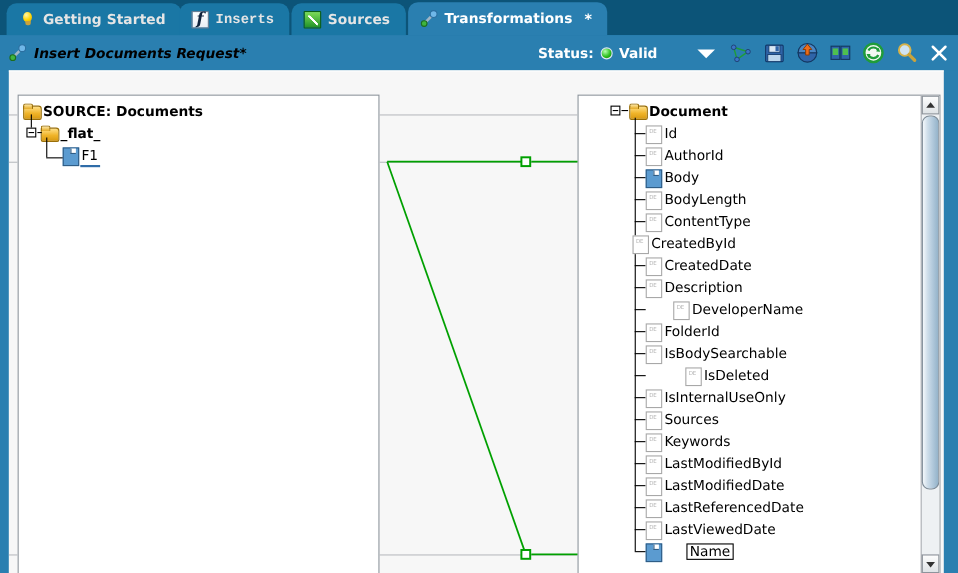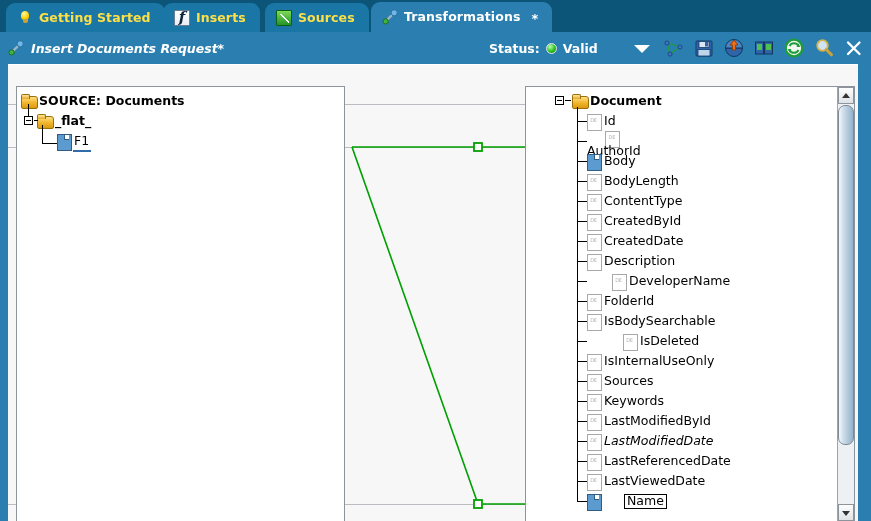--- a/index.html
+++ b/index.html
@@ -29,21 +29,21 @@
   .tab {
     position: absolute;
     top: 3px;
     height: 29px;
     display: flex;
     align-items: center;
     gap: 6px;
     padding: 0 14px 0 11px;
     border-radius: 9px 9px 0 0;
     background: #1a77a5;
-    color: #fde047;
+    color: #e5e5e5;
     font-size: 12.5px;
     font-weight: bold;
     letter-spacing: .1px;
     white-space: nowrap;
     cursor: pointer;
   }
   .tab.active {
     background: #2a7fb0;
     color: #ffffff;
     top: 2px;
@@ -102,21 +102,21 @@
   
   .titlebar {
     position: absolute;
     left: 0; top: 32px;
     width: 871px; height: 32px;
     background: #2a7fb0;
     display: flex;
     align-items: center;
   }
   .doc-title {
-    color: #ffffff;
+    color: #000000;
     font-size: 12.5px;
     font-weight: bold;
     font-style: italic;
     margin-left: 7px;
     white-space: nowrap;
   }
   .status-wrap {
     position: absolute;
     left: 489px; top: 0;
     height: 32px;
@@ -313,21 +313,21 @@
 
 <div id="app">
 
   <div class="tabbar">
 
     <div class="tab" id="tab0" style="left:6px;">
       <span class="ico ico-bulb"></span>
       <span class="tlabel">Getting Started</span>
     </div>
 
-    <div class="tab" id="tab1" style="left:163px;">
+    <div class="tab" id="tab1" style="left:163px;font-family:Liberation Mono, monospace;">
       <span class="ico ico-ins"></span>
       <span class="tlabel">Inserts</span>
     </div>
 
     <div class="tab" id="tab2" style="left:265px;">
       <span class="ico ico-src"></span>
       <span class="tlabel">Sources</span>
     </div>
 
     <div class="tab active" id="tab3" style="left:371px;">
@@ -466,41 +466,41 @@
           </div>
           <div class="expander" style="left: 29px; top: 9px;"></div>
           <div class="tline h" style="left: 39px; top: 13px; width: 6px;"></div>
           <div class="tline v" style="left: 51px; top: 20px; height: 394px;"></div>
           <div class="tline h" style="left: 51px; top: 34px; width: 10px;"></div>
           <div class="row" style="left: 61px; top: 24px; text-align: center;">
             <span class="i-de"></span>
             <span class="lbl">Id</span>
           </div>
           <div class="tline h" style="left: 51px; top: 54px; width: 10px;"></div>
-          <div class="row" style="left: 61px; top: 44px; flex-direction: column;">
+          <div class="row" style="left: 61px; top: 44px;">
             <span class="i-de"></span>
             <span class="lbl">AuthorId</span>
           </div>
           <div class="tline h" style="left: 51px; top: 74px; width: 10px;"></div>
           <div class="row" style="left: 61px; top: 64px;">
             <span class="i-blue"></span>
             <span class="lbl">Body</span>
           </div>
           <div class="tline h" style="left: 51px; top: 94px; width: 10px;"></div>
           <div class="row" style="left: 61px; top: 84px;">
             <span class="i-de"></span>
             <span class="lbl">BodyLength</span>
           </div>
           <div class="tline h" style="left: 51px; top: 114px; width: 10px;"></div>
           <div class="row" style="left: 61px; top: 104px;">
             <span class="i-de"></span>
             <span class="lbl">ContentType</span>
           </div>
           <div class="tline h" style="left: 51px; top: 134px; width: 10px;"></div>
-          <div class="row" style="left: 61px; top: 124px; text-align: center;">
+          <div class="row" style="left: 49px; top: 124px; text-align: center;">
             <span class="i-de"></span>
             <span class="lbl">CreatedById</span>
           </div>
           <div class="tline h" style="left: 51px; top: 154px; width: 10px;"></div>
           <div class="row" style="left: 61px; top: 144px;">
             <span class="i-de"></span>
             <span class="lbl">CreatedDate</span>
           </div>
           <div class="tline h" style="left: 51px; top: 174px; width: 10px;"></div>
           <div class="row" style="left: 61px; top: 164px;">
@@ -541,21 +541,21 @@
           <div class="row" style="left: 61px; top: 304px; text-align: right;">
             <span class="i-de"></span>
             <span class="lbl">Keywords</span>
           </div>
           <div class="tline h" style="left: 51px; top: 334px; width: 10px;"></div>
           <div class="row" style="left: 61px; top: 324px;">
             <span class="i-de"></span>
             <span class="lbl">LastModifiedById</span>
           </div>
           <div class="tline h" style="left: 51px; top: 354px; width: 10px;"></div>
-          <div class="row" style="left: 61px; top: 344px; font-style: italic;">
+          <div class="row" style="left: 61px; top: 344px;">
             <span class="i-de"></span>
             <span class="lbl">LastModifiedDate</span>
           </div>
           <div class="tline h" style="left: 51px; top: 374px; width: 10px;"></div>
           <div class="row" style="left: 61px; top: 364px;">
             <span class="i-de"></span>
             <span class="lbl">LastReferencedDate</span>
           </div>
           <div class="tline h" style="left: 51px; top: 394px; width: 10px;"></div>
           <div class="row" style="left: 61px; top: 384px;">

